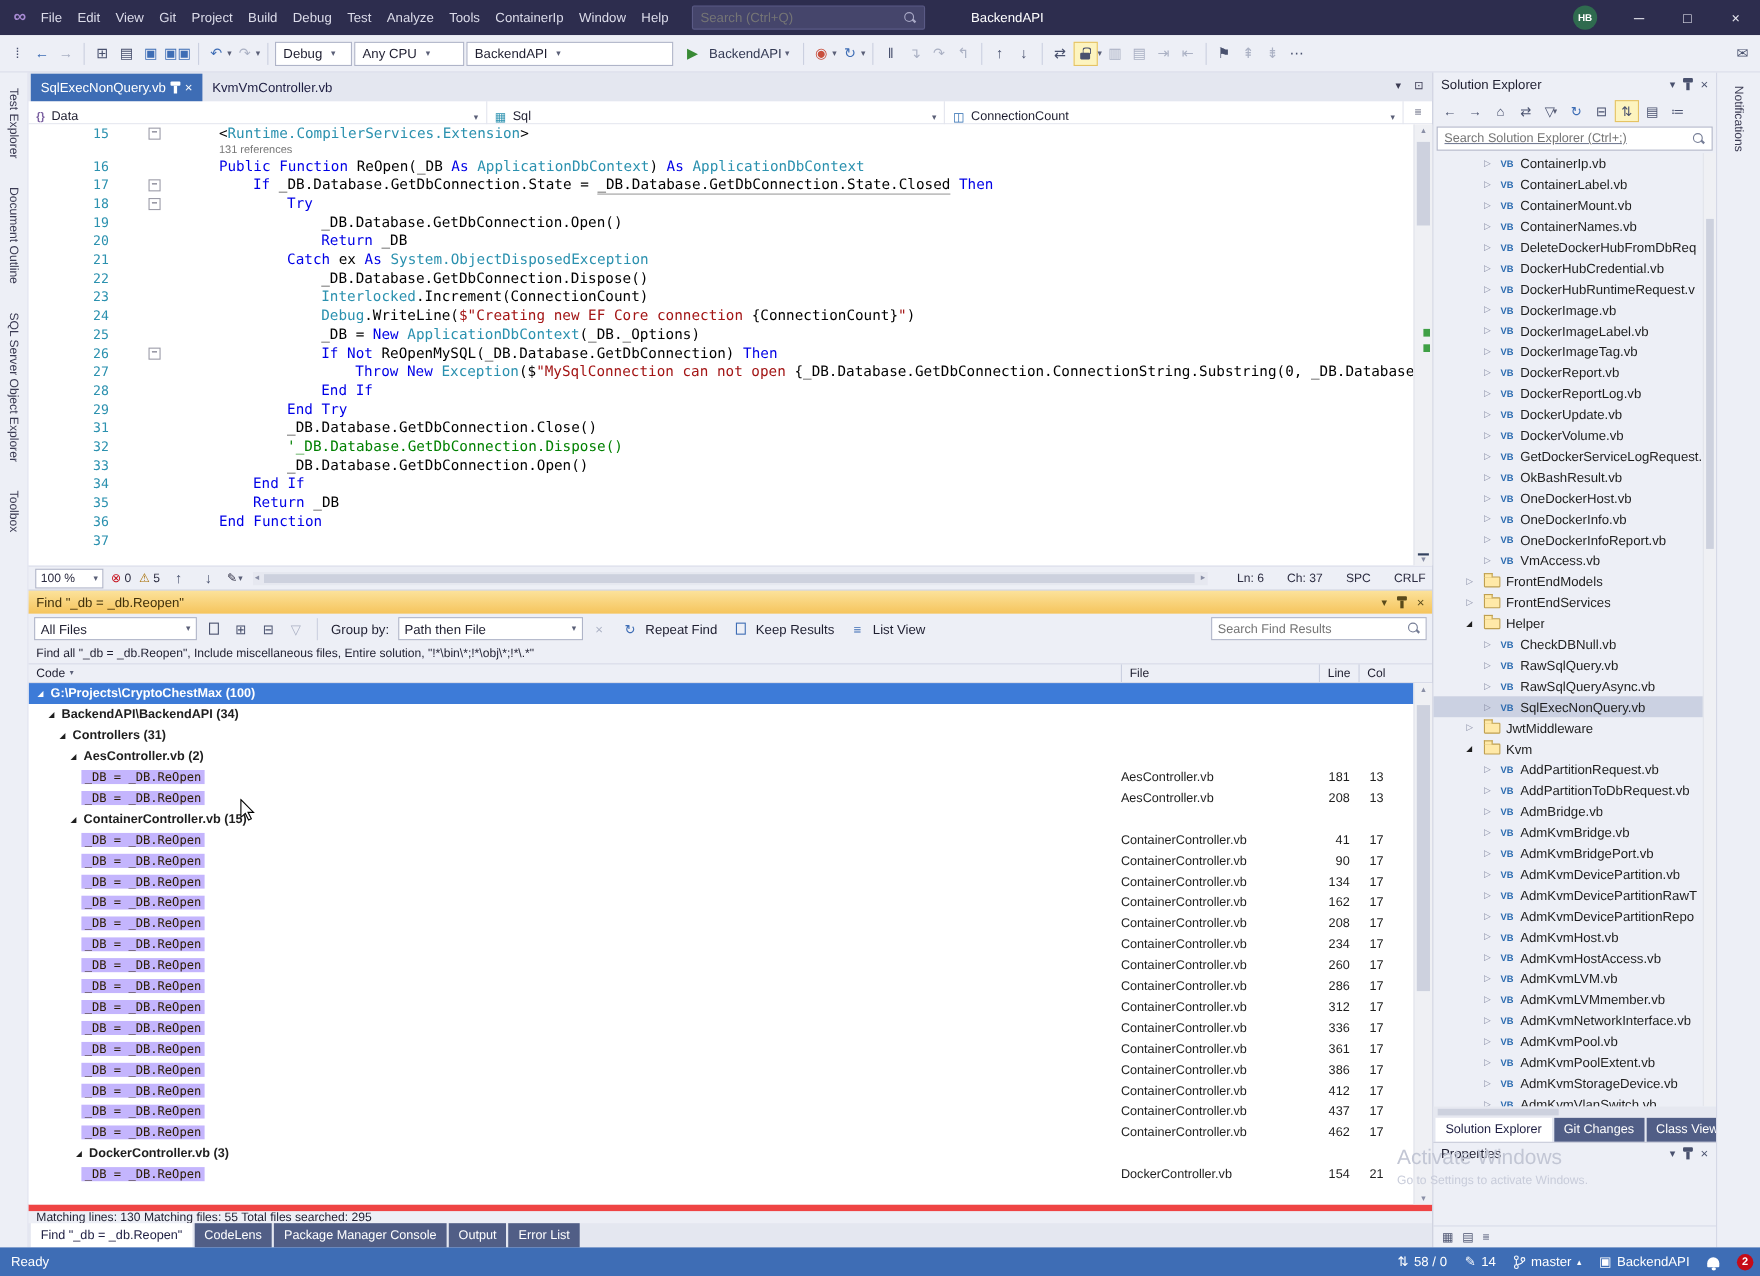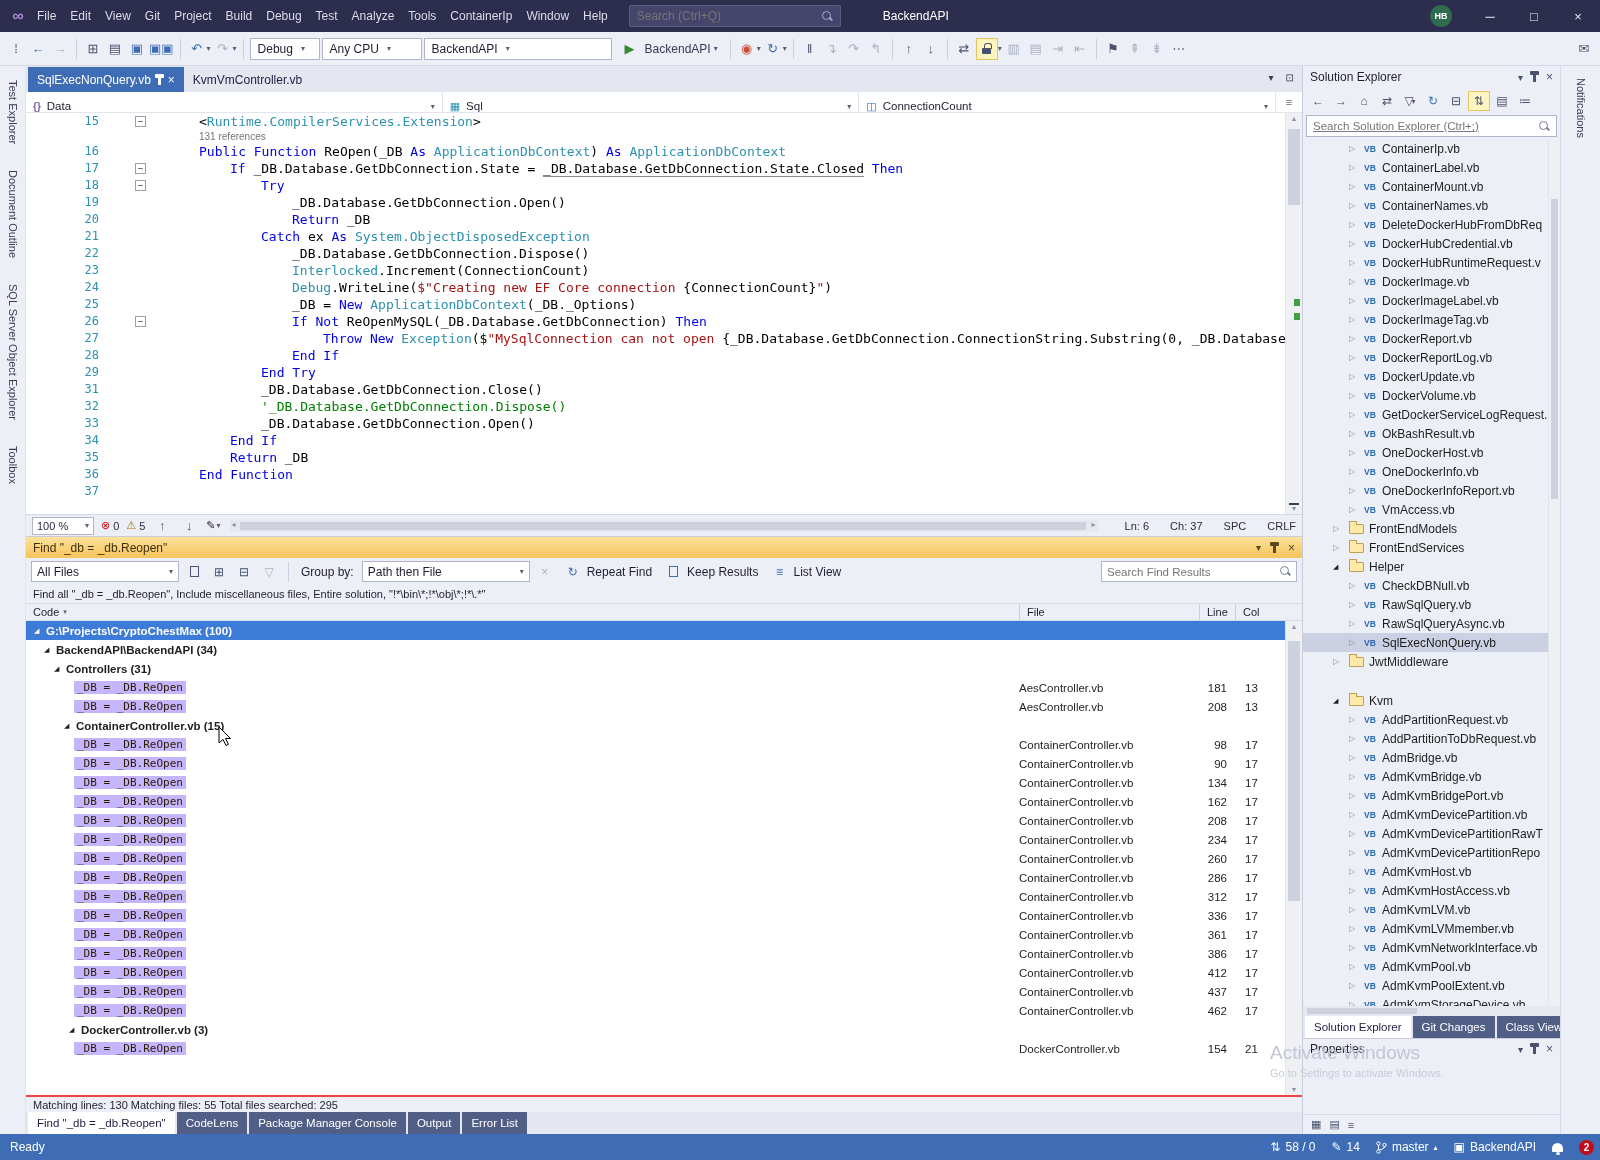--- a/index.html
+++ b/index.html
@@ -132,21 +132,21 @@
   .fcode { display:flex; align-items:center; overflow:hidden; white-space:nowrap; }
   .arr { width:12px; flex:none; font-size:7px; color:#1E1E1E; }
   .frow.sel .arr { color:#fff; }
   .fgroup-label { font-weight:bold; white-space:nowrap; }
   .match-chip { background:#c4b5fd; color:#2B1A00; font-family:"DejaVu Sans Mono",monospace; font-size:11px; padding:0 3px; }
   .ffile, .fline, .fcol { white-space:nowrap; overflow:hidden; }
   .fline { text-align:right; padding-right:8px; }
   .fcol { padding-left:10px; }
   .find-vscroll { position:absolute; right:0; top:0; bottom:0; width:17px; background:#EFF0F4; border-left:1px solid #E2E4EC; }
   .find-vthumb { position:absolute; left:2px; right:2px; top:20px; height:260px; background:#CDD1DE; }
-  .find-footer { height:17px; background:#EDEFF6; border-top:2px solid #ef4444; font-size:11px; color:#1E1E30;
+  .find-footer { height:17px; background:#EDEFF6; border-top:6px solid #ef4444; font-size:11px; color:#1E1E30;
                  display:flex; align-items:center; padding:0 7px; flex:none; }
   .panel-tabs { height:22px; background:#E4E7F0; display:flex; gap:2px; align-items:stretch; padding-left:2px; flex:none; }
   .ptab { padding:0 9px; font-size:11.5px; display:flex; align-items:center; color:#fff; background:#515E86; white-space:nowrap; }
   .ptab.active { background:#fff; color:#1E1E42; }
 
   
   .right-panel { width:258px; border-left:1px solid #C9CDDB; background:#EDEFF6; display:flex; flex-direction:column; flex:none; }
   .se-header { height:22px; display:flex; align-items:center; padding:0 7px; font-size:12px; color:#1E1E30; flex:none; }
   .se-header .t-icons { margin-left:auto; display:flex; gap:10px; color:#49516E; font-size:10px; align-items:center; }
   .se-toolbar { height:26px; display:flex; align-items:center; gap:1px; padding:0 4px; color:#49516E; flex:none; }
@@ -488,20 +488,29 @@
             <div class="frow fgrid">
               <span class="fcode" style="padding-left: 28px;">
                 <span class="arr">◢</span>
                 <span class="fgroup-label">Controllers (31)</span>
               </span>
               <span class="ffile"></span>
               <span class="fline"></span>
               <span class="fcol"></span>
             </div>
             <div class="frow fgrid">
+              <span class="fcode" style="padding-left: 38px;">
+                <span class="arr">◢</span>
+                <span class="fgroup-label">AesController.vb (2)</span>
+              </span>
+              <span class="ffile"></span>
+              <span class="fline"></span>
+              <span class="fcol"></span>
+            </div>
+            <div class="frow fgrid">
               <span class="fcode" style="padding-left: 48px;">
                 <span class="match-chip">_DB = _DB.ReOpen</span>
               </span>
               <span class="ffile">AesController.vb</span>
               <span class="fline">181</span>
               <span class="fcol">13</span>
             </div>
             <div class="frow fgrid">
               <span class="fcode" style="padding-left: 48px;">
                 <span class="match-chip">_DB = _DB.ReOpen</span>
@@ -517,21 +526,21 @@
               </span>
               <span class="ffile"></span>
               <span class="fline"></span>
               <span class="fcol"></span>
             </div>
             <div class="frow fgrid">
               <span class="fcode" style="padding-left: 48px;">
                 <span class="match-chip">_DB = _DB.ReOpen</span>
               </span>
               <span class="ffile">ContainerController.vb</span>
-              <span class="fline">98</span>
+              <span class="fline">41</span>
               <span class="fcol">17</span>
             </div>
             <div class="frow fgrid">
               <span class="fcode" style="padding-left: 48px;">
                 <span class="match-chip">_DB = _DB.ReOpen</span>
               </span>
               <span class="ffile">ContainerController.vb</span>
               <span class="fline">90</span>
               <span class="fcol">17</span>
             </div>
@@ -832,21 +841,21 @@
           <div class="trow sel" style="padding-left: 46px;">
             <span class="tarr">▷</span>
             <span class="vbico">VB</span>
             <span class="tlabel">SqlExecNonQuery.vb</span>
           </div>
           <div class="trow" style="padding-left: 30px;">
             <span class="tarr">▷</span>
             <span class="folder"></span>
             <span class="tlabel">JwtMiddleware</span>
           </div>
-          <div class="trow" style="padding-left: 30px; margin-top: 20px;">
+          <div class="trow" style="padding-left: 30px;">
             <span class="tarr exp">◢</span>
             <span class="folder"></span>
             <span class="tlabel">Kvm</span>
           </div>
           <div class="trow" style="padding-left: 46px;">
             <span class="tarr">▷</span>
             <span class="vbico">VB</span>
             <span class="tlabel">AddPartitionRequest.vb</span>
           </div>
           <div class="trow" style="padding-left: 46px;">

